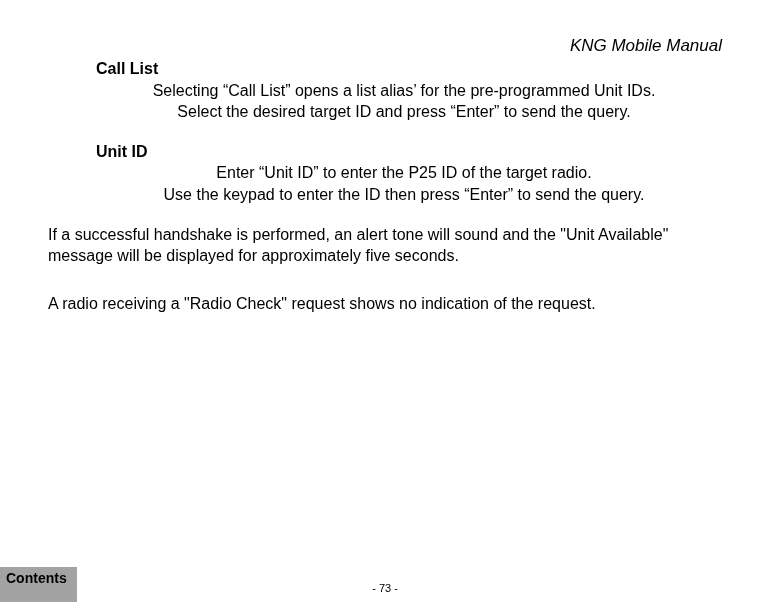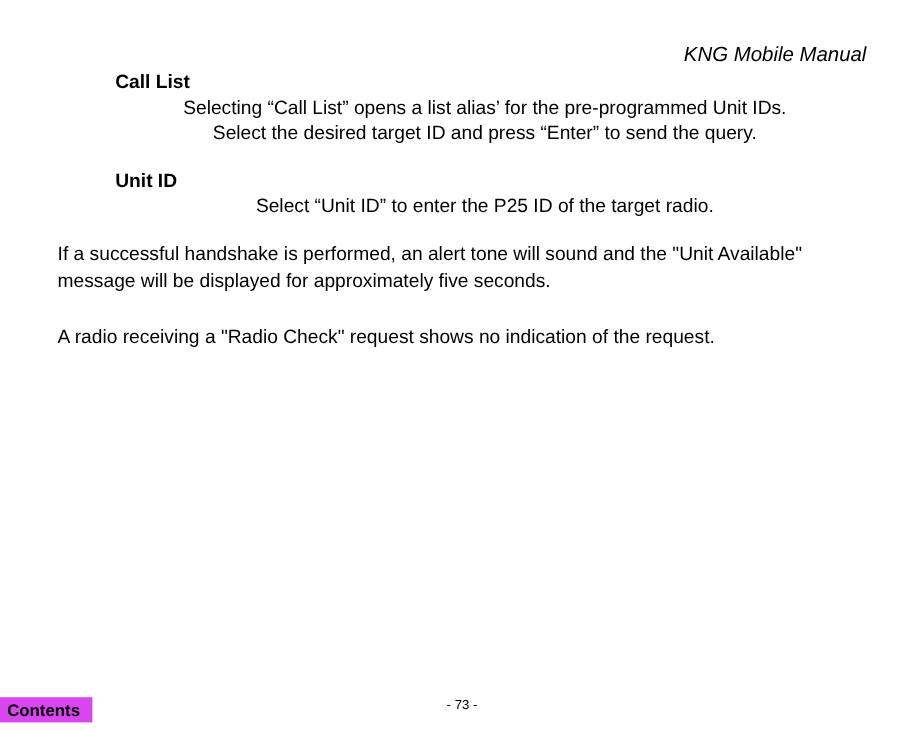--- a/index.html
+++ b/index.html
@@ -50,22 +50,22 @@
       bottom: 14px;
       left: 0;
       right: 0;
       text-align: center;
       font-size: 11px;
     }
     .contents-btn {
       position: absolute;
       bottom: 8px;
       left: 0;
-      background: #d946ef;
-      padding: 3px 10px 2px 6px;
+      background: #a3a3a3;
+      padding: 3px 10px 16px 6px;
       font-weight: bold;
       font-size: 14px;
       border: none;
       cursor: pointer;
     }
   </style>
 </head>
 <body>
 
 <div class="header">KNG Mobile Manual</div>
@@ -76,21 +76,22 @@
     <div class="section-heading">Call List</div>
     <div class="section-body">
       <div>Selecting “Call List” opens a list alias’ for the pre-programmed Unit IDs.</div>
       <div>Select the desired target ID and press “Enter” to send the query.</div>
     </div>
   </div>
 
   <div class="indented">
     <div class="section-heading">Unit ID</div>
     <div class="section-body">
-      <div>Select “Unit ID” to enter the P25 ID of the target radio.</div>
+      <div>Enter “Unit ID” to enter the P25 ID of the target radio.</div>
+      <div>Use the keypad to enter the ID then press “Enter” to send the query.</div>
     </div>
   </div>
 
   <div class="para">If a successful handshake is performed, an alert tone will sound and the "Unit Available" message will be displayed for approximately five seconds.</div>
   <div class="para spaced">A radio receiving a "Radio Check" request shows no indication of the request.</div>
 
 </div>
 
 <div class="page-number">- 73 -</div>
 

